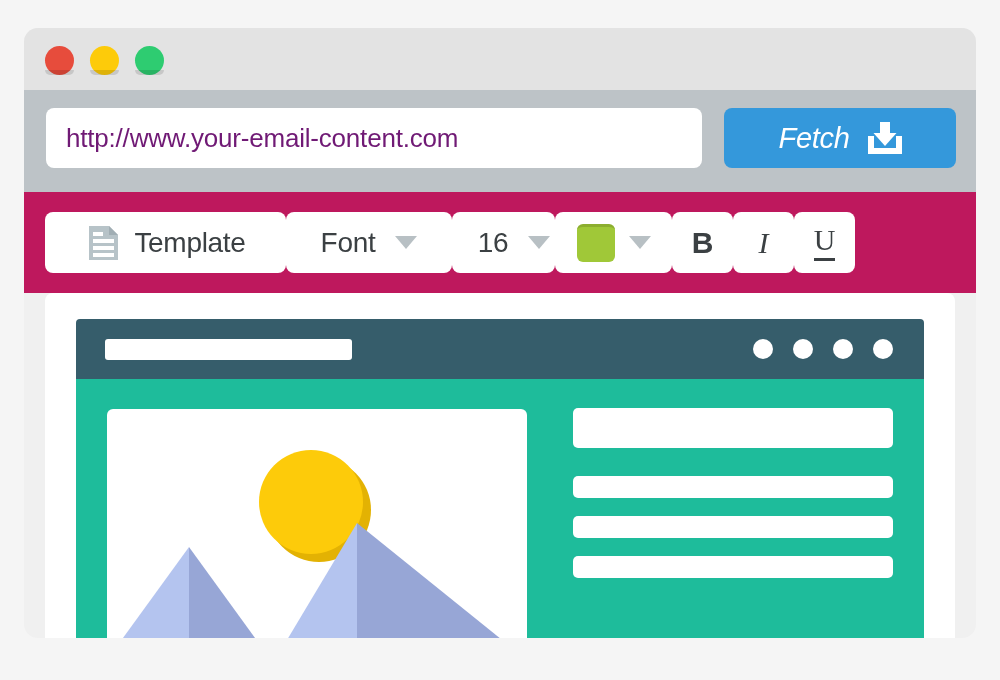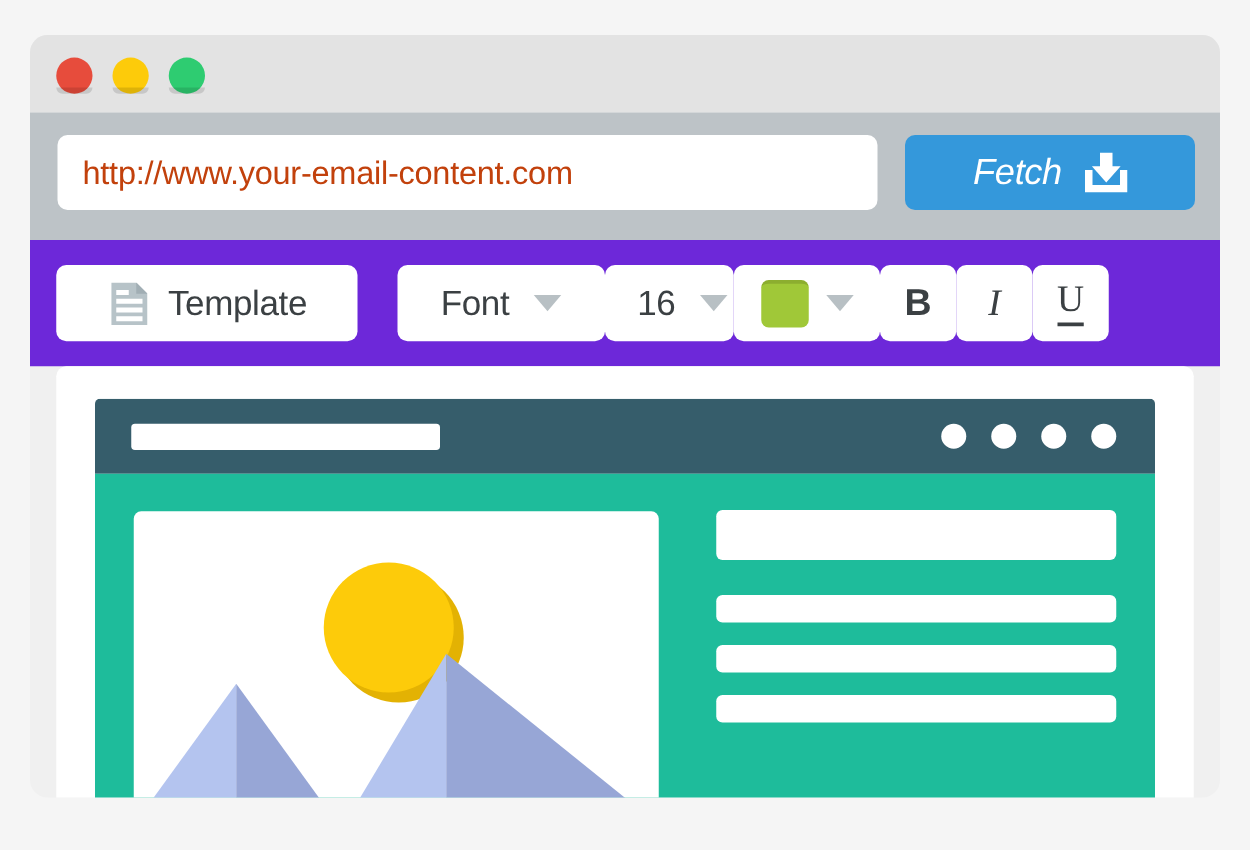--- a/index.html
+++ b/index.html
@@ -75,21 +75,21 @@
     height: 60px;
     background: #ffffff;
     border-radius: 8px;
     box-sizing: border-box;
     display: flex;
     align-items: center;
     padding: 0 20px;
   }
   .url-text {
     font-size: 26px;
-    color: #c2410c;
+    color: #701a75;
     letter-spacing: -0.2px;
     white-space: nowrap;
   }
   .fetch-button {
     position: absolute;
     left: 700px;
     top: 18px;
     width: 232px;
     height: 60px;
     background: #3498db;
@@ -111,38 +111,38 @@
     height: 32px;
     display: block;
   }
 
   
   .toolbar {
     position: absolute;
     left: 0; top: 164px;
     width: 952px;
     height: 101px;
-    background: #6d28d9;
+    background: #be185d;
     display: flex;
     align-items: center;
     padding-left: 21px;
     box-sizing: border-box;
   }
   .tool-btn {
     background: #ffffff;
     border-radius: 8px;
     height: 61px;
     display: flex;
     align-items: center;
     justify-content: center;
     cursor: pointer;
     box-sizing: border-box;
   }
   .btn-template { width: 241px; gap: 16px; padding-left: 4px; }
-  .btn-font     { width: 166px; gap: 20px; margin-left: 32px; }
+  .btn-font     { width: 166px; gap: 20px; }
   .btn-size     { width: 103px; gap: 20px; padding-left: 21px; }
   .btn-color    { width: 117px; gap: 14px; }
   .btn-square   { width: 61px; }
 
   .tool-label {
     font-size: 28px;
     color: #3b4043;
     letter-spacing: -0.3px;
   }
   .doc-icon { width: 29px; height: 34px; display:block; }

